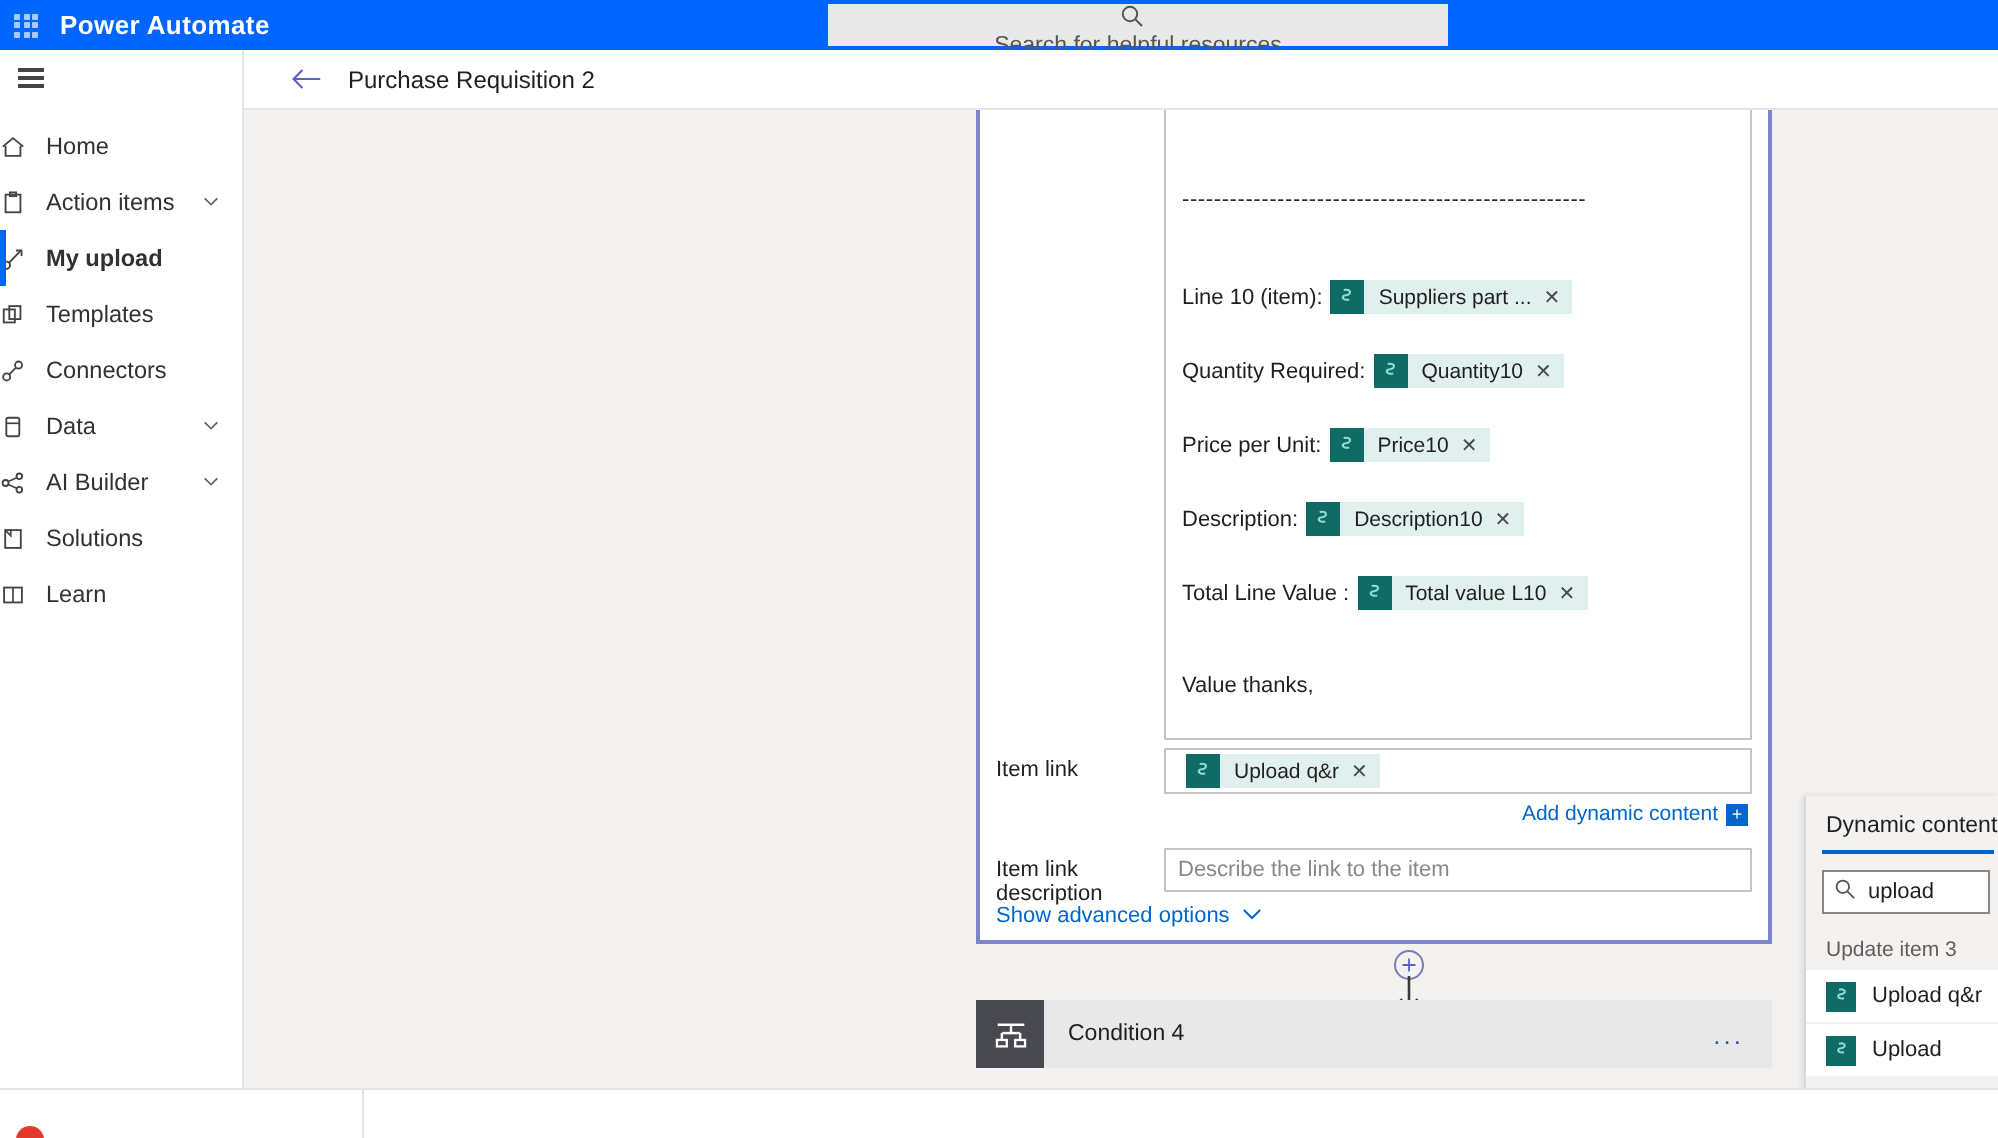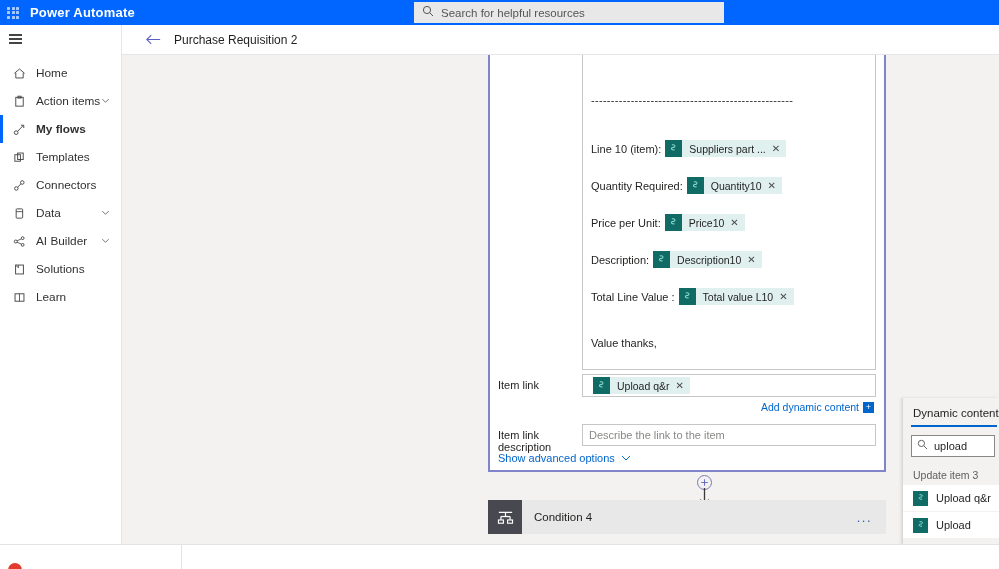--- a/index.html
+++ b/index.html
@@ -38,20 +38,21 @@
     letter-spacing: 0.2px;
     margin-left: 4px;
   }
   .topsearch {
     position: absolute; left: 414px; top: 2px;
     width: 310px; height: 21px;
     background: #e8e8e8;
     display: flex; align-items: center;
     padding: 0 8px;
     border: none;
+    flex-direction: column;
   }
   .topsearch .mag { margin-right: 7px; flex: none; }
   .topsearch .ph { color: #555; font-size: 11.5px; }
 
   
   .rail {
     position: absolute; top: 25px; left: 0;
     width: 122px; height: 519px;
     background: #ffffff;
     border-right: 1px solid #e6e6e6;
@@ -63,21 +64,20 @@
     cursor: pointer;
   }
   .ham-lines { display: flex; flex-direction: column; gap: 2.5px; }
   .ham-lines i { display: block; width: 13px; height: 1.5px; background: #444; }
 
   .nav { margin-top: 6px; }
   .nav-item {
     position: relative;
     height: 28px;
     display: flex; align-items: center;
-    padding-left: 13px;
     cursor: pointer;
     color: #323130;
   }
   .nav-item .ic { width: 18px; flex: none; display: flex; align-items: center; }
   .nav-item .lbl { font-size: 11.8px; margin-left: 5px; white-space: nowrap; }
   .nav-item .chev { position: absolute; right: 11px; top: 50%; transform: translateY(-50%); }
   .nav-item.selected { background: #ffffff; font-weight: bold; }
   .nav-item.selected::before {
     content: ""; position: absolute; left: 0; top: 0;
     width: 2.5px; height: 28px; background: #0066ff;
@@ -372,21 +372,21 @@
     </div>
 
     <div class="nav-item selected">
       <span class="ic">
         <svg width="13" height="13" viewBox="0 0 14 14">
             <circle cx="3.4" cy="10.4" r="2" fill="none" stroke="#444" stroke-width="1"></circle>
             <path d="M5 9L11 2.6" stroke="#444" stroke-width="1" fill="none"></path>
             <path d="M8.6 2.4h3v3" fill="none" stroke="#444" stroke-width="1"></path>
           </svg>
       </span>
-      <span class="lbl">My flows</span>
+      <span class="lbl">My upload</span>
     </div>
 
 
     <div class="nav-item">
       <span class="ic">
         <svg width="13" height="13" viewBox="0 0 14 14">
             <rect x="2" y="4" width="6" height="7" fill="none" stroke="#444" stroke-width="1"></rect>
             <rect x="5" y="2.2" width="6" height="7" fill="none" stroke="#444" stroke-width="1"></rect>
           </svg>
       </span>

